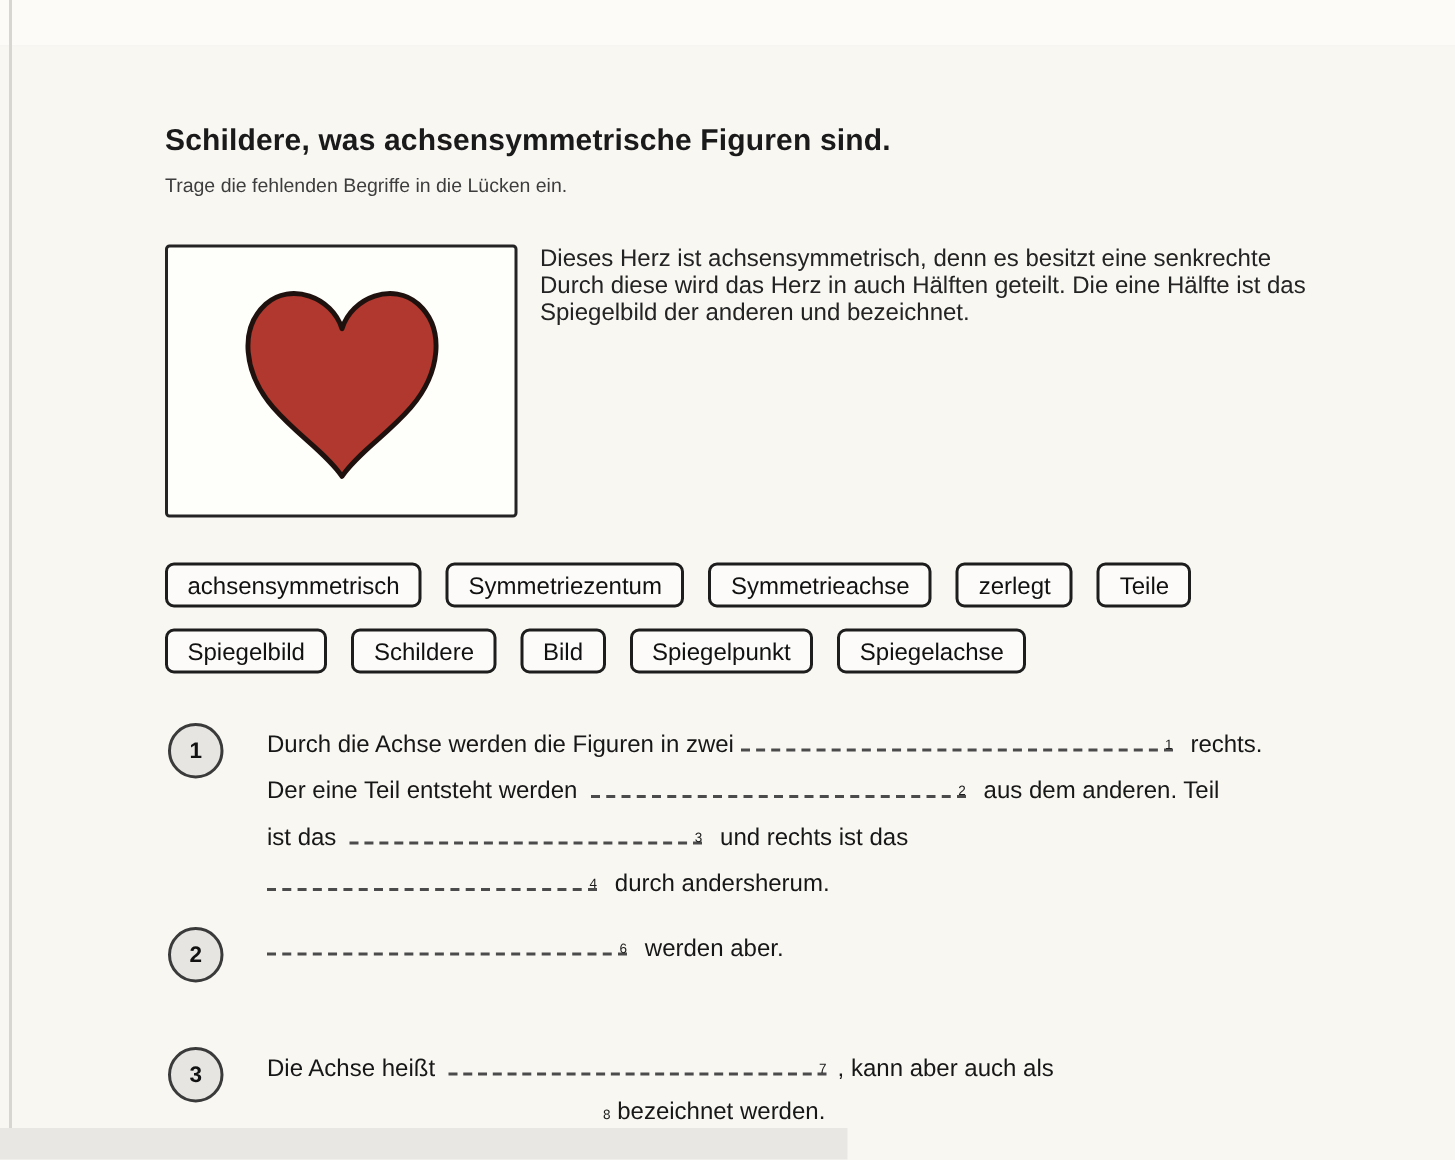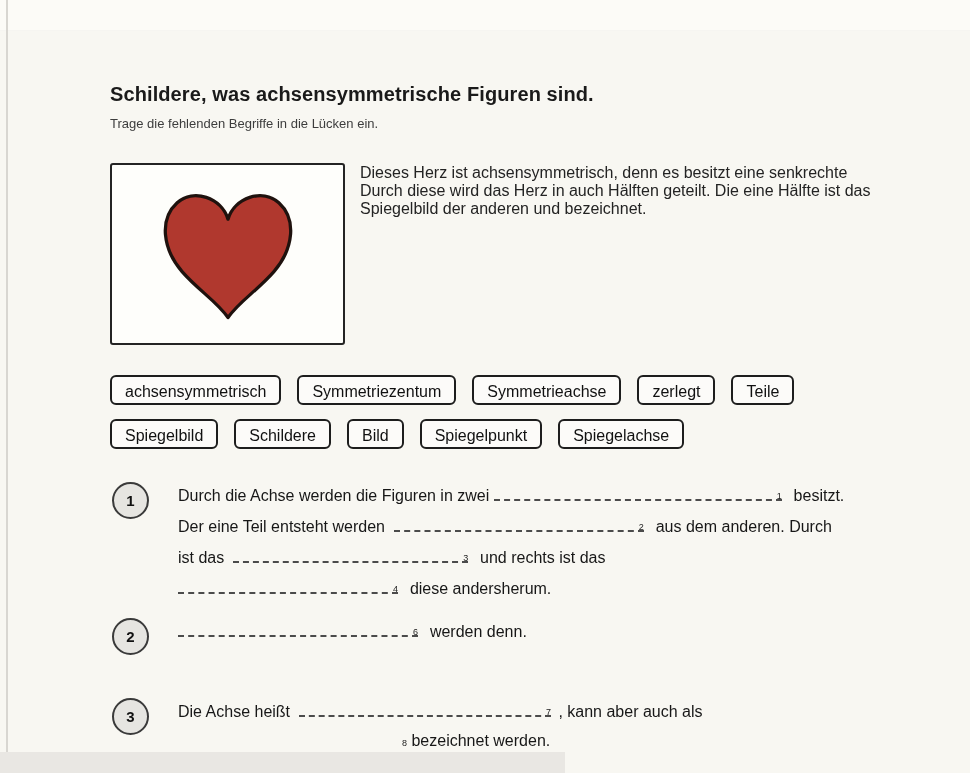--- a/index.html
+++ b/index.html
@@ -78,30 +78,30 @@
 
 <div class="word-bank">
     <div class="chip-row"><button class="chip">achsensymmetrisch</button><button class="chip">Symmetriezentum</button><button class="chip">Symmetrieachse</button><button class="chip">zerlegt</button><button class="chip">Teile</button></div>
     <div class="chip-row"><button class="chip">Spiegelbild</button><button class="chip">Schildere</button><button class="chip">Bild</button><button class="chip">Spiegelpunkt</button><button class="chip">Spiegelachse</button></div>
   </div>
 
 <div>
     <div class="exercise ex1">
       <div class="ex-circle">1</div>
       <div class="ex-lines">
-        <div class="ex-line"><span class="seg-text">Durch die Achse werden die Figuren in zwei </span><span class="blank" style="width: 288px;"><span class="bnum">1</span></span><span class="seg-text">  besitzt.</span></div>
-        <div class="ex-line"><span class="seg-text">Der eine Teil entsteht werden  </span><span class="blank" style="width: 250px;"><span class="bnum">2</span></span><span class="seg-text">  aus dem anderen. Durch</span></div>
+        <div class="ex-line"><span class="seg-text">Durch die Achse werden die Figuren in zwei </span><span class="blank" style="width: 288px;"><span class="bnum">1</span></span><span class="seg-text">  rechts.</span></div>
+        <div class="ex-line"><span class="seg-text">Der eine Teil entsteht werden  </span><span class="blank" style="width: 250px;"><span class="bnum">2</span></span><span class="seg-text">  aus dem anderen. Teil</span></div>
         <div class="ex-line"><span class="seg-text">ist das  </span><span class="blank" style="width: 235px;"><span class="bnum">3</span></span><span class="seg-text">  und rechts ist das</span></div>
-        <div class="ex-line"><span class="blank" style="width: 220px;"><span class="bnum">4</span></span><span class="seg-text">  diese andersherum.</span></div>
+        <div class="ex-line"><span class="blank" style="width: 220px;"><span class="bnum">4</span></span><span class="seg-text">  durch andersherum.</span></div>
       </div>
     </div>
     <div class="exercise ex2">
       <div class="ex-circle">2</div>
       <div class="ex-lines">
-        <div class="ex-line"><span class="blank" style="width: 240px;"><span class="bnum">6</span></span><span class="seg-text">  werden denn.</span></div>
+        <div class="ex-line"><span class="blank" style="width: 240px;"><span class="bnum">6</span></span><span class="seg-text">  werden aber.</span></div>
       </div>
     </div>
     <div class="exercise ex3">
       <div class="ex-circle">3</div>
       <div class="ex-lines">
         <div class="ex-line"><span class="seg-text">Die Achse heißt  </span><span class="blank" style="width: 252px;"><span class="bnum">7</span></span><span class="seg-text"> , kann aber auch als</span></div>
         <div class="ex-line"><span class="gap" style="width: 224px;"></span><span class="lnum">8</span><span class="seg-text"> bezeichnet werden.</span></div>
       </div>
     </div>
   </div>

